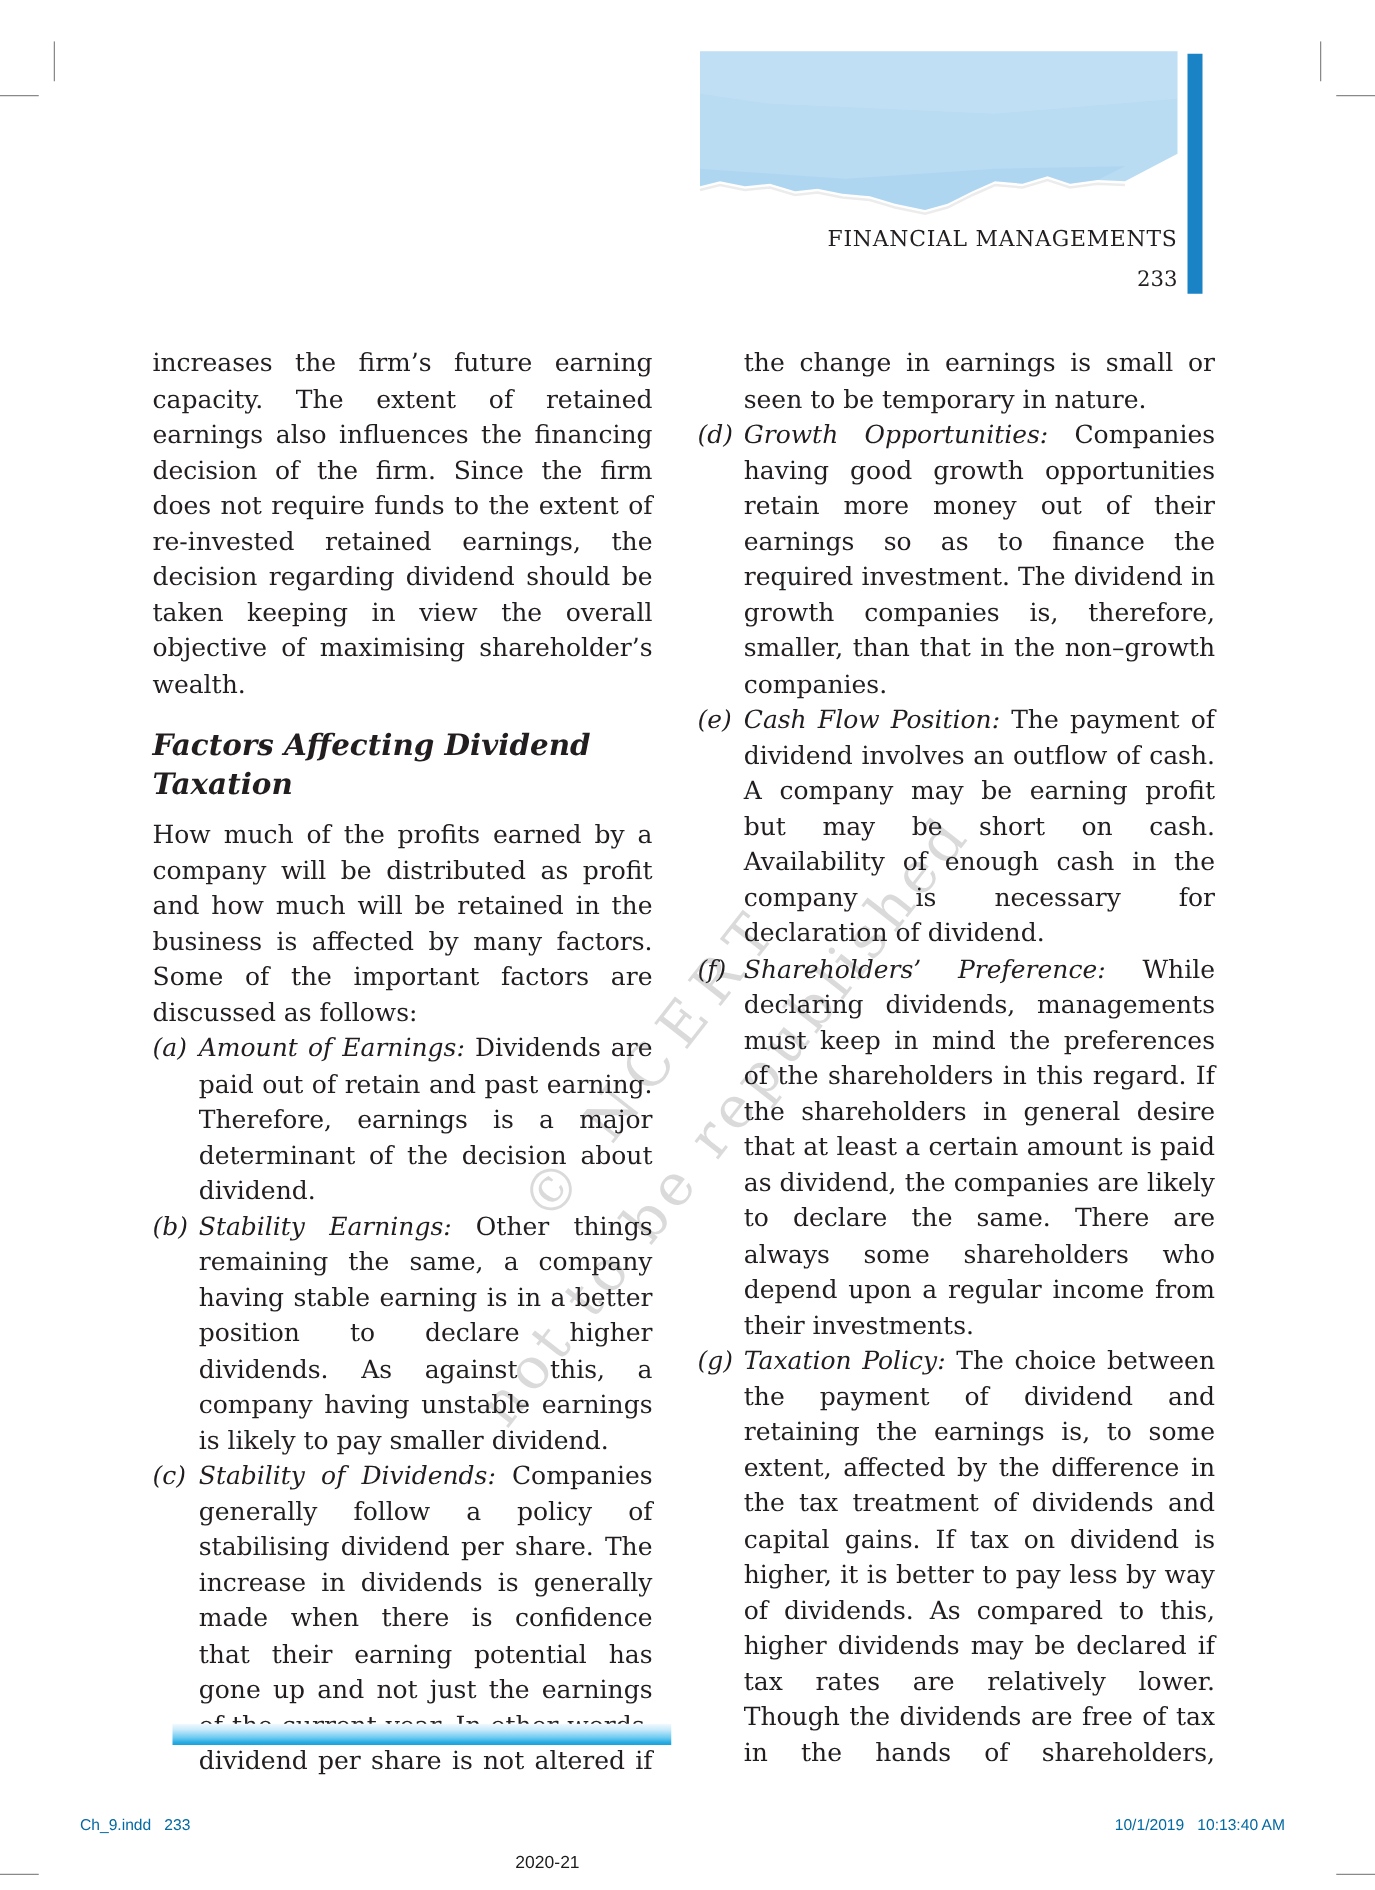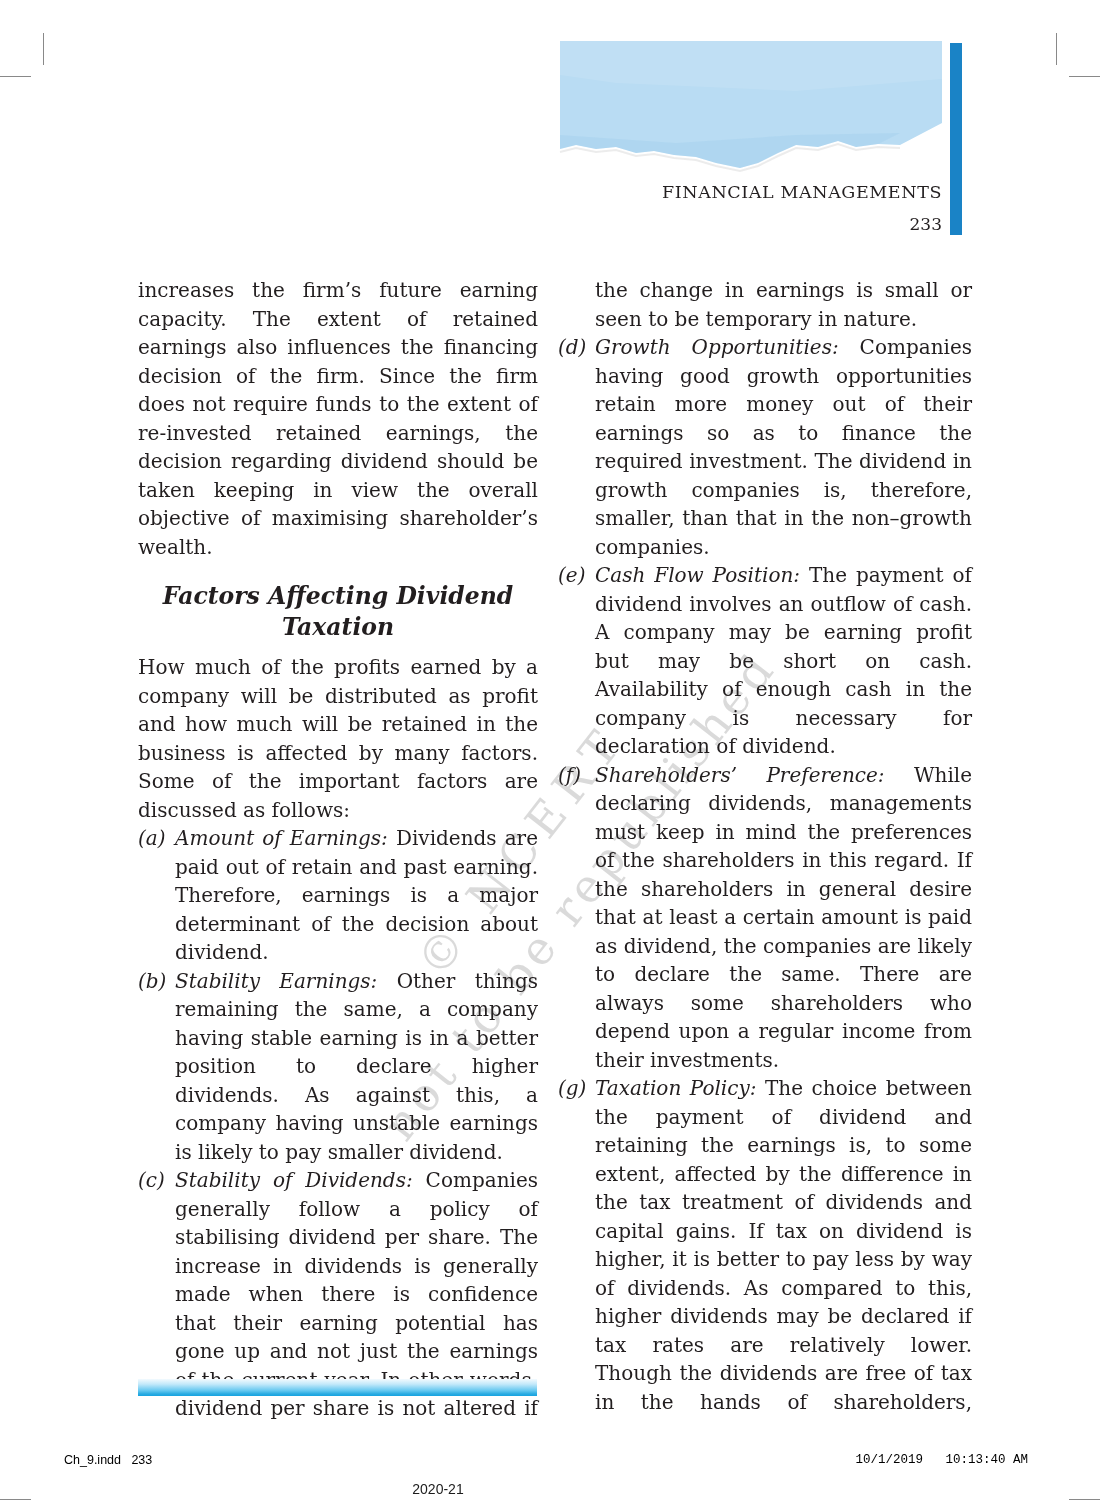--- a/index.html
+++ b/index.html
@@ -20,44 +20,44 @@
   
   .watermark { position:absolute; left:180px; top:570px; width:740px; height:540px;
                display:flex; flex-direction:column; align-items:center; justify-content:center;
                transform:rotate(-52deg); color:#bdbdbd; opacity:0.55; z-index:1;
                font-family:"DejaVu Serif", serif; }
   .wm1 { font-size:46px; letter-spacing:10px; }
   .wm2 { font-size:46px; letter-spacing:5px; margin-top:20px; white-space:nowrap; }
 
   
   .col { position:absolute; top:243px; text-align:justify; font-size:20px; line-height:28.5px; z-index:2; }
-  .col-left  { left:138px; width:400px; }
+  .col-left  { left:122px; width:400px; }
   .col-right { left:558px; width:414px; }
   .col p { margin:0; }
   .heading { font-weight:bold; font-style:italic; font-size:23.5px; line-height:31px;
-             margin:20px 0 10px 0; text-align:center; }
+             margin:20px 0 10px 0; text-align:left; }
   .heading span { display:block; }
   .item { display:flex; }
   .item-label { flex:0 0 37px; font-style:italic; }
   .item-body { flex:1; text-align:justify; }
   .item-body.justify-last { text-align-last: justify; }
   .lead { font-style:italic; }
   .cont-para { padding-left:37px; }
 
   
   .divider { position:absolute; left:138px; top:1346px; width:399px; height:17px; z-index:2;
              background:linear-gradient(180deg,#f3fafe 0%,#c4e9fa 30%,#66c8f0 68%,#29abe2 88%,#17a3e0 100%); }
 
   
   .edition { position:absolute; left:0; top:1448px; width:876px; text-align:center;
              font-family:"Liberation Sans", sans-serif; font-size:14px; color:#1c1c1c; }
   .slug { position:absolute; top:1420px; font-family:"Liberation Sans", sans-serif;
-          font-size:12.5px; color:#000000; white-space:pre; }
+          font-size:12.5px; color:#0369a1; white-space:pre; }
   .slug-left  { left:64px; }
-  .slug-right { right:72px; text-align:center;font-family:Liberation Mono, monospace; }
+  .slug-right { right:72px; text-align:center; }
 </style>
 </head>
 <body>
 
 <div class="page">
 
   <div class="crop" style="left:43px;top:0;width:1px;height:32px"></div>
   <div class="crop" style="left:0;top:43px;width:31px;height:1px"></div>
   <div class="crop" style="left:1056px;top:0;width:1px;height:32px"></div>
   <div class="crop" style="left:1069px;top:43px;width:31px;height:1px"></div>

